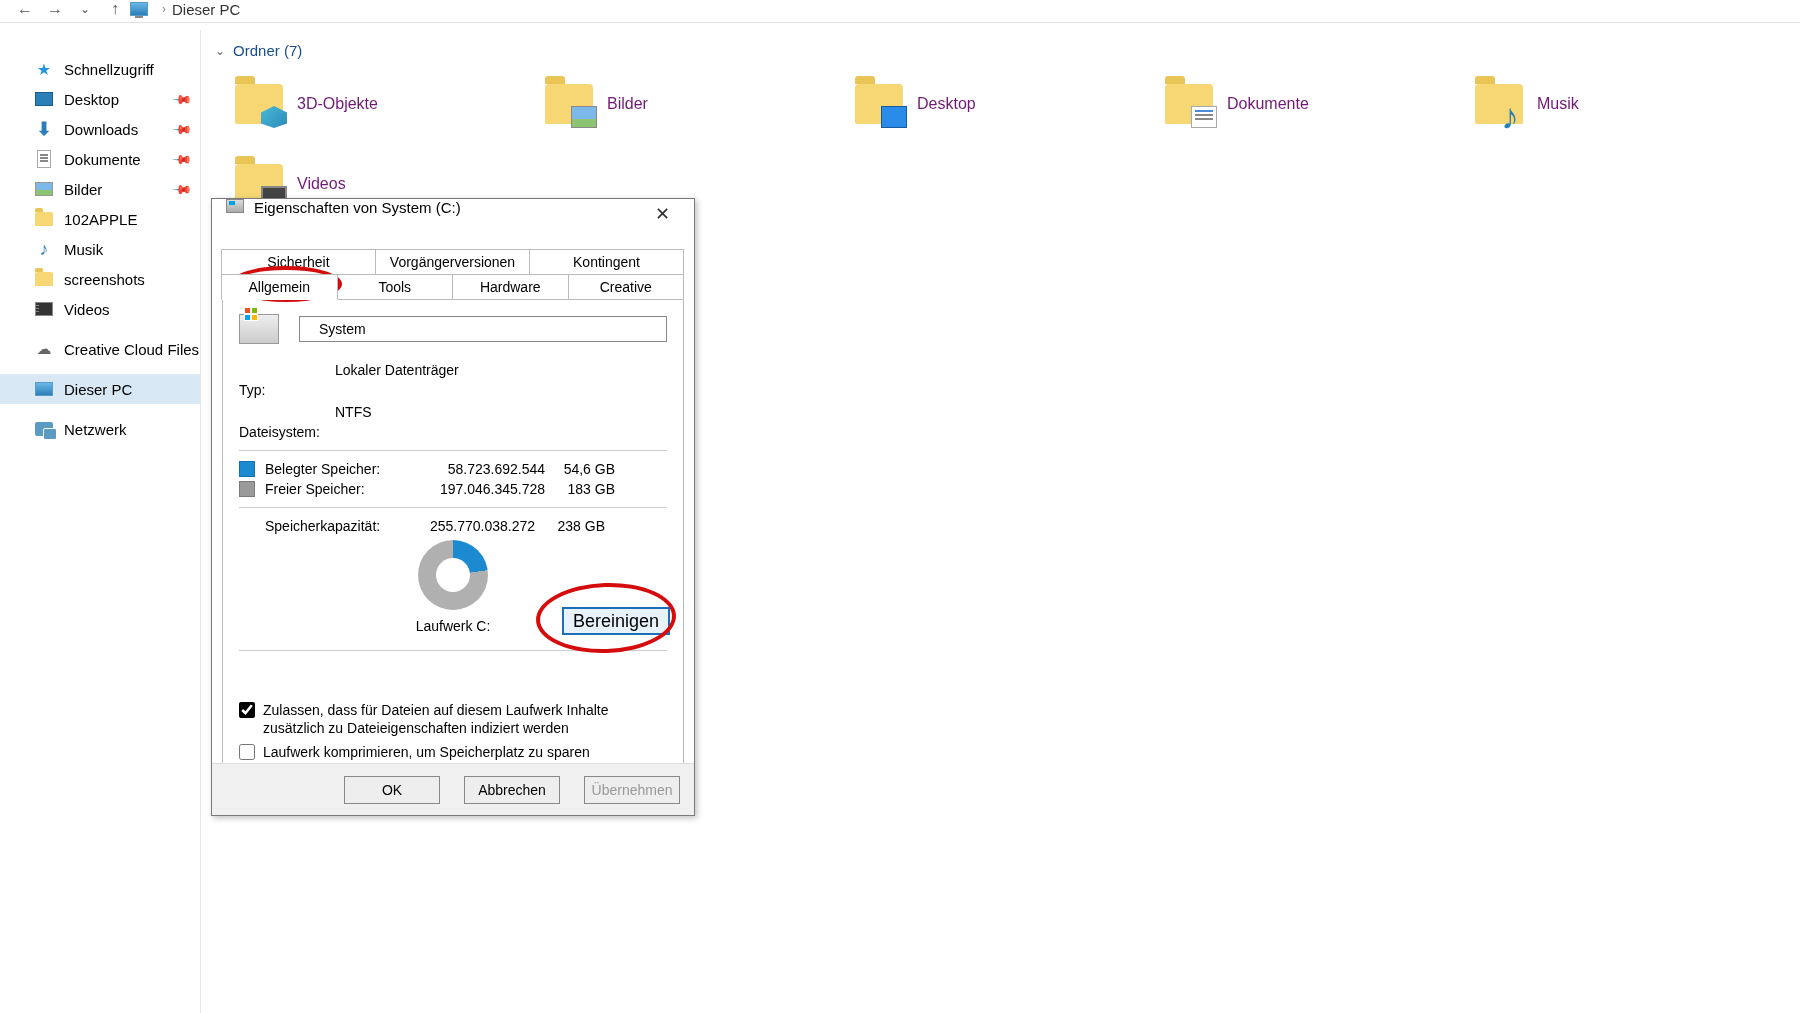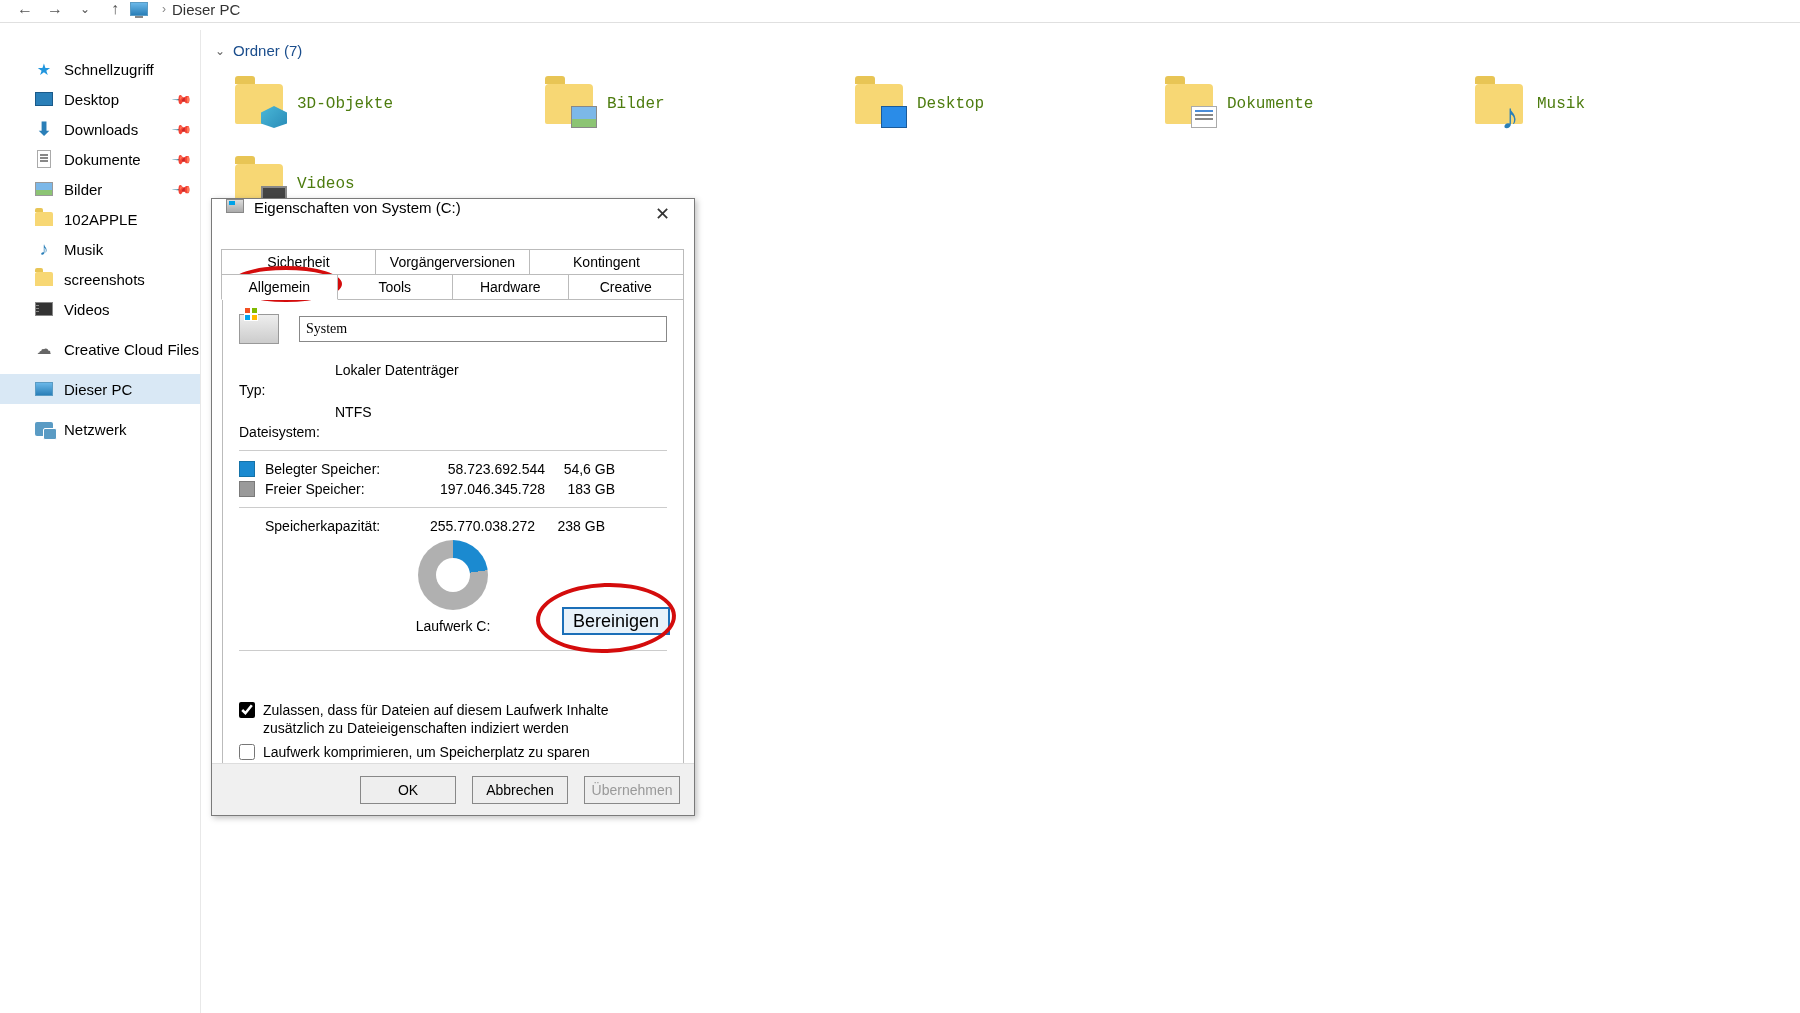--- a/index.html
+++ b/index.html
@@ -50,21 +50,21 @@
 .big-folder::before { content: ""; position: absolute; top: -8px; left: 0; width: 20px; height: 8px; background: #e8c555; border-radius: 3px 3px 0 0; }
 .big-folder .overlay { position: absolute; bottom: -4px; right: -4px; width: 26px; height: 22px; }
 .ov-3d { background: linear-gradient(135deg,#4ab8d8,#2a8cb8); clip-path: polygon(50% 0, 100% 30%, 100% 80%, 50% 100%, 0 80%, 0 30%); }
 .ov-pic { background: linear-gradient(#7cb8e8 60%,#8cc474 60%); border: 1px solid #888; }
 .ov-desk { background: #2a8ce8; border: 1px solid #1a5a9a; }
 .ov-doc { background: #fff; border: 1px solid #aaa; }
 .ov-doc::after { content: ""; position: absolute; left: 3px; top: 3px; right: 3px; height: 2px; background: #4a8cd8; box-shadow: 0 4px 0 #888, 0 8px 0 #888; }
 .ov-music { width: 30px; height: 40px; }
 .ov-music::after { content: "♪"; font-size: 36px; color: #2a7fb8; position: absolute; left: 0; top: -10px; }
 .ov-vid { background: #444; border: 2px solid #888; }
-.folder-label { font-size: 16px; color: #4d7c0f; font-family: Liberation Mono, monospace; }
+.folder-label { font-size: 16px; color: #701a75; }
 
 
 .dialog { position: absolute; left: 211px; top: 198px; width: 484px; height: 618px; background: #fff; border: 1px solid #7a7a7a; box-shadow: 2px 2px 6px rgba(0,0,0,0.25); }
 .dlg-title { height: 40px; display: flex; padding: 0 14px; font-size: 15px; }
 .dlg-title .drive-ico { width: 18px; height: 14px; background: linear-gradient(#ddd,#aaa); border: 1px solid #888; margin-right: 10px; position: relative; }
 .dlg-title .drive-ico::after { content: ""; position: absolute; left: 2px; top: 1px; width: 6px; height: 4px; background: #00a2e8; }
 .dlg-title .close { margin-left: auto; font-size: 18px; color: #333; padding: 4px 10px; cursor: default; }
 
 .tabstrip { margin: 10px 10px 0 10px; }
 .tabrow { display: flex; }
@@ -76,21 +76,21 @@
 .highlight-circle { position: absolute; border: 4px solid #d40c0c; border-radius: 50%; pointer-events: none; }
 .hc1 { left: 18px; top: 67px; width: 112px; height: 36px; }
 .hc2 { left: 324px; top: 384px; width: 140px; height: 70px; transform: rotate(-2deg); }
 
 .tab-body { border: 1px solid #bbb; border-top: none; padding: 14px 16px 14px 16px; margin: 0 10px; height: 498px; }
 
 .drive-row { display: flex; align-items: center; margin-bottom: 18px; }
 .drive-row .big-drive { width: 40px; height: 30px; background: linear-gradient(#eee,#ccc); border: 1px solid #999; margin-right: 20px; position: relative; }
 .drive-row .big-drive::before { content: ""; position: absolute; left: 4px; top: -8px; width: 14px; height: 14px; background: #fff; }
 .drive-row .big-drive::after { content: ""; position: absolute; left: 5px; top: -7px; width: 5px; height: 5px; background: #f25022; box-shadow: 7px 0 #7fba00, 0 7px #00a4ef, 7px 7px #ffb900; }
-.name-input { flex: 1; height: 26px; border: 1px solid #888; padding: 2px 6px; font-size: 14px; font-family: Liberation Serif, serif; }
+.name-input { flex: 1; height: 26px; border: 1px solid #888; padding: 2px 19px; font-size: 14px; }
 
 .kv-row { display: flex; font-size: 14px; margin: 6px 0; }
 .kv-row .k { width: 96px; margin-top: 20px; }
 .kv-row .v { }
 
 .sep-line { height: 1px; background: #ccc; margin: 10px 0; }
 
 .space-row { display: flex; align-items: center; font-size: 14px; margin: 4px 0; }
 .space-row .sw { width: 16px; height: 16px; margin-right: 10px; }
 .sw.used { background: #1b8ad0; border: 1px solid #1472a8; }
@@ -108,21 +108,21 @@
 .pie { width: 70px; height: 70px; border-radius: 50%; margin: 0 auto; background: conic-gradient(#1b8ad0 0deg 82deg, #b0b0b0 82deg 360deg); position: relative; }
 .pie::after { content: ""; position: absolute; left: 18px; top: 18px; width: 34px; height: 34px; background: #fff; border-radius: 50%; }
 .drive-lbl { margin-top: 8px; font-size: 14px; }
 
 .cleanup-btn { position: absolute; right: 24px; top: 408px; width: 108px; height: 28px; border: 2px solid #1b6fb8; background: #e8f2fa; font-size: 18px; }
 
 .checkrow { display: flex; align-items: flex-start; font-size: 14px; margin: 6px 0; }
 .checkrow input { width: 16px; height: 16px; margin-right: 8px; margin-top: 1px; accent-color: #000; }
 .checkrow label { flex: 1; line-height: 1.3; }
 
-.dlg-footer { position: absolute; left: 0; right: 0; bottom: 0; height: 52px; display: flex; justify-content: flex-end; align-items: center; padding-right: 14px; gap: 16px; background: #f0f0f0; border-top: 1px solid #ddd; }
+.dlg-footer { position: absolute; left: 0; right: 0; bottom: 0; height: 52px; display: flex; justify-content: flex-end; align-items: center; padding-right: 14px; gap: 24px; background: #f0f0f0; border-top: 1px solid #ddd; }
 .dlg-footer button { width: 96px; height: 28px; border: 1px solid #888; background: #eee; font-size: 14px; }
 .dlg-footer button.disabled { color: #999; }
 </style>
 </head>
 <body>
 
 <div class="topbar">
   <div class="navbtn">←</div>
   <div class="navbtn">→</div>
   <div class="navbtn" style="font-size:12px;">⌄</div>

